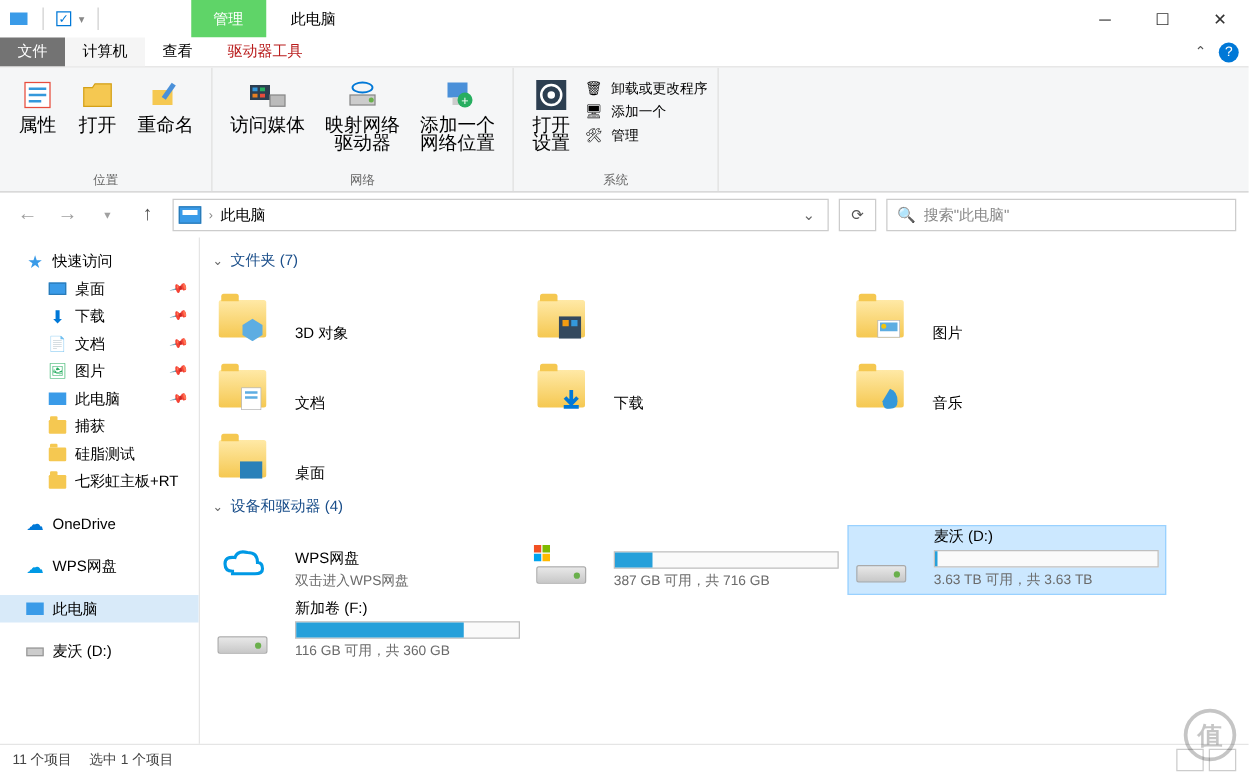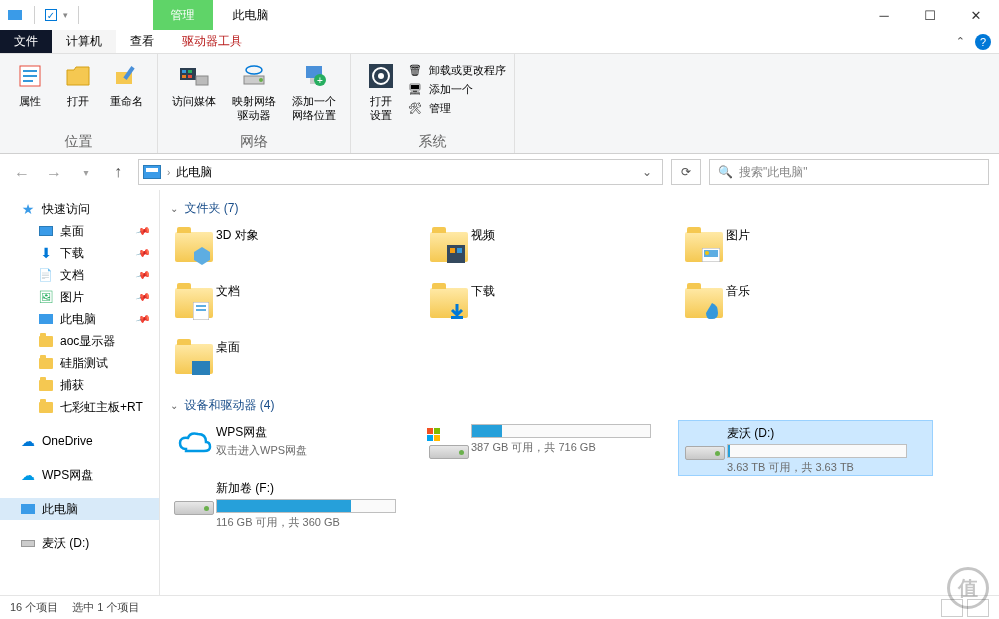--- a/index.html
+++ b/index.html
@@ -12,33 +12,33 @@
 .qat-chk { width: 12px; height: 12px; border: 1px solid #0078d7; display: inline-flex; align-items: center; justify-content: center; color: #0078d7; font-size: 10px; }
 .qat-sep { width: 1px; height: 18px; background: #d0d0d0; margin: 0 4px; }
 .titlebar .context-tab { margin-left: 70px; height: 30px; background: #5fd468; color: #fff; padding: 0 18px; display: flex; align-items: center; font-size: 12px; }
 .titlebar .title { margin-left: 20px; font-size: 12px; }
 .titlebar .winctrl { margin-left: auto; display: flex; }
 .winctrl div { width: 46px; height: 30px; display: flex; align-items: center; justify-content: center; font-size: 13px; color: #333; }
 
 
 .tabs { height: 24px; display: flex; background: #fff; border-bottom: 1px solid #e0e0e0; position: relative; }
 .tab { padding: 0 14px; display: flex; align-items: center; font-size: 12px; cursor: default; }
-.tab.file { background: #0f172a; color: #fff; }
+.tab.file { background: #737373; color: #fff; }
 .tab.active { background: #f5f5f5; }
 .tabs .right { margin-left: auto; display: flex; align-items: center; padding-right: 8px; gap: 10px; }
 .help-icon { width: 16px; height: 16px; border-radius: 50%; background: #0078d7; color: #fff; display: flex; align-items: center; justify-content: center; font-size: 11px; }
 
 
 .ribbon { height: 100px; background: #f5f6f7; border-bottom: 1px solid #d0d0d0; display: flex; }
 .rgroup { border-right: 1px solid #e0e0e0; padding: 4px 8px 2px 8px; display: flex; flex-direction: column; }
 .rgroup .buttons { flex: 1; display: flex; align-items: flex-start; gap: 4px; }
-.rgroup .label { text-align: center; font-size: 14px; color: #666; padding-top: 2px; }
+.rgroup .label { text-align: center; font-size: 10px; color: #666; padding-top: 2px; }
 .rbtn { display: flex; flex-direction: column; align-items: center; padding: 2px 6px; gap: 2px; min-width: 44px; }
 .rbtn .ico { width: 32px; height: 32px; display: flex; align-items: center; justify-content: center; }
-.rbtn .lbl { font-size: 11px; text-align: center; line-height: 14px; }
+.rbtn .lbl { font-size: 15px; text-align: center; line-height: 14px; }
 .rlist { display: flex; flex-direction: column; gap: 3px; padding: 4px 0; }
 .rlist-item { display: flex; align-items: center; gap: 6px; font-size: 11px; }
 .rlist-item .sico { width: 16px; height: 16px; display: flex; align-items: center; justify-content: center; }
 
 
 .addrrow { height: 36px; display: flex; align-items: center; padding: 0 10px; gap: 8px; }
 .navbtn { width: 24px; height: 24px; display: flex; align-items: center; justify-content: center; color: #a0a0a0; font-size: 16px; }
 .navbtn.enabled { color: #555; }
 .addrbar { flex: 1; height: 26px; border: 1px solid #ccc; display: flex; align-items: center; padding: 0 4px; gap: 6px; }
 .addr-icon { width: 18px; height: 14px; background: #3a9be8; border: 1px solid #2a7bb8; position: relative; }
@@ -54,21 +54,21 @@
 .nav-item.sub { padding-left: 38px; }
 .nav-item.selected { background: #d8eaf9; }
 .nav-item .pin { margin-left: auto; margin-right: 10px; color: #888; font-size: 10px; transform: rotate(30deg); }
 .nav-sep { height: 12px; }
 .nico { width: 16px; height: 16px; display: flex; align-items: center; justify-content: center; }
 
 .main { flex: 1; overflow: auto; padding: 4px 8px; }
 .section-head { display: flex; align-items: center; gap: 6px; color: #1a4e8a; padding: 6px 2px; font-size: 12px; }
 .section-head .chev { color: #666; font-size: 10px; }
 .fgrid { display: flex; flex-wrap: wrap; }
-.fitem { width: 255px; height: 56px; display: flex; align-items: flex-start; gap: 0; padding: 4px; }
+.fitem { width: 255px; height: 56px; display: flex; align-items: flex-end; gap: 20px; padding: 4px; }
 .fitem.selected { background: #cce8ff; border: 1px solid #99d1ff; }
 .fico { width: 44px; height: 40px; display: flex; align-items: center; justify-content: center; position: relative; }
 .folder-shape { width: 38px; height: 30px; background: linear-gradient(#ffe9a6, #f5c851); border-radius: 2px; position: relative; }
 .folder-shape::before { content: ''; position: absolute; top: -5px; left: 2px; width: 14px; height: 6px; background: #f5c851; border-radius: 2px 2px 0 0; }
 .drive-shape { width: 40px; height: 14px; background: linear-gradient(#e8e8e8, #c8c8c8); border-radius: 2px; border: 1px solid #aaa; position: relative; top: 8px; }
 .drive-shape::after { content: ''; position: absolute; right: 4px; top: 4px; width: 5px; height: 5px; background: #6ab04c; border-radius: 50%; }
 .fmeta { display: flex; flex-direction: column; gap: 2px; flex: 1; }
 .fname { font-size: 12px; }
 .fsub { font-size: 11px; color: #6a6a6a; }
 .prog { width: 180px; height: 14px; border: 1px solid #bfbfbf; background: #fafafa; position: relative; }
@@ -292,33 +292,27 @@
           <span class="nico">
             <span class="i-pc"></span>
           </span>
           <span>此电脑</span>
           <span class="pin">📌</span>
         </div>
         <div class="nav-item sub">
           <span class="nico">
             <span class="i-folder-s"></span>
           </span>
-          <span>aoc显示器</span>
+          <span>捕获</span>
         </div>
         <div class="nav-item sub">
           <span class="nico">
             <span class="i-folder-s"></span>
           </span>
           <span>硅脂测试</span>
-        </div>
-        <div class="nav-item sub">
-          <span class="nico">
-            <span class="i-folder-s"></span>
-          </span>
-          <span>捕获</span>
         </div>
         <div class="nav-item sub">
           <span class="nico">
             <span class="i-folder-s"></span>
           </span>
           <span>七彩虹主板+RT</span>
         </div>
       </div>
     <div class="nav-sep"></div>
     <div class="nav-item">
@@ -365,23 +359,20 @@
         </div>
         <div class="fitem">
           <div class="fico">
             <div class="folder-shape"></div>
             <svg width="18" height="18" style="position:absolute;right:6px;bottom:4px">
               <rect width="18" height="18" fill="#34495e"></rect>
               <rect x="3" y="3" width="5" height="5" fill="#f39c12"></rect>
               <rect x="10" y="3" width="5" height="5" fill="#3498db"></rect>
             </svg>
           </div>
-          <div class="fmeta">
-            <div class="fname">视频</div>
-          </div>
         </div>
         <div class="fitem">
           <div class="fico">
             <div class="folder-shape"></div>
             <svg width="18" height="14" style="position:absolute;right:6px;bottom:5px">
               <rect width="18" height="14" fill="#fff" stroke="#aaa"></rect>
               <rect x="2" y="2" width="14" height="7" fill="#5dade2"></rect>
               <circle cx="5" cy="5" r="2" fill="#f1c40f"></circle>
             </svg>
           </div>
@@ -494,21 +485,21 @@
               <div class="prog-fill" style="width:75%"></div>
             </div>
             <div class="fsub">116 GB 可用，共 360 GB</div>
           </div>
         </div>
       </div>
   </div>
 </div>
 
 <div class="status">
-  <span>16 个项目</span>
+  <span>11 个项目</span>
   <span>选中 1 个项目</span>
   <div class="right">
     <div class="viewbtn"></div>
     <div class="viewbtn"></div>
   </div>
 </div>
 
 <div class="watermark">
   <div class="wcirc">值</div>
 </div>

